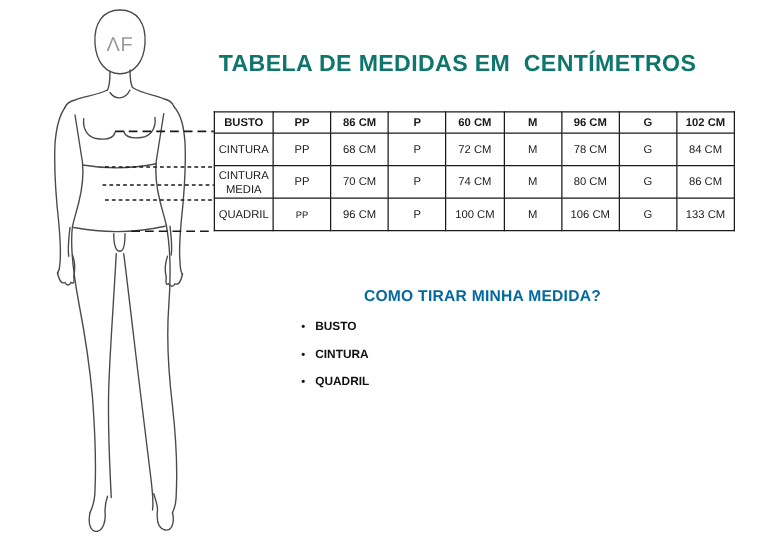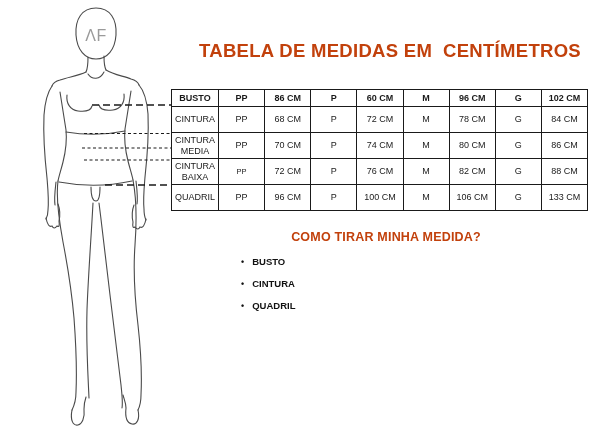--- a/index.html
+++ b/index.html
@@ -3,37 +3,37 @@
 <meta charset="utf-8">
 <style>
   html,body{margin:0;padding:0;}
   body{
     width:612px;height:439px;position:relative;background:#ffffff;
     font-family:"Liberation Sans","DejaVu Sans",sans-serif;color:#1a1a1a;
     overflow:hidden;
   }
   .figure-wrap{position:absolute;left:0;top:0;width:212px;height:318px;}
   .page-title{
-    position:absolute;left:175px;top:40px;width:430px;text-align:center;
-    font-size:18.5px;font-weight:bold;letter-spacing:.3px;white-space:pre;color:#c2410c;
+    position:absolute;left:175px;top:40px;width:430px;text-align:left;
+    font-size:18.5px;font-weight:bold;letter-spacing:.3px;white-space:pre;color:#0f766e;
   }
   #size-table{
     position:absolute;left:171px;top:89px;width:417px;
     border-collapse:collapse;table-layout:fixed;font-size:9px;color:#1a1a1a;
   }
   #size-table td{
     border:1.2px solid #1a1a1a;text-align:center;vertical-align:middle;
     padding:0 2px;height:25px;line-height:1.2;
   }
   #size-table tr.header-row td{height:16px;font-weight:bold;}
   #size-table tr:nth-child(4) td:nth-child(2){font-size:7.5px;}
   .instructions{position:absolute;left:208px;top:230px;width:356px;color:#111;}
   .instr-heading{
     text-align:center;font-weight:bold;font-size:12.5px;letter-spacing:.2px;
-    margin:0 0 12px 0;color:#c2410c;
+    margin:0 0 12px 0;color:#0369a1;
   }
   .instr-item{margin-bottom:11px;}
   .instr-term-row{display:flex;gap:8px;margin-left:33px;font-weight:bold;font-size:9.5px;margin-bottom:2px;align-items:baseline;}
   .bullet{font-size:9px;}
   .instr-text{margin-left:25px;font-weight:bold;font-size:9.3px;line-height:13px;width:320px;}
 </style>
 </head>
 <body>
 
 <div class="figure-wrap">
@@ -132,31 +132,20 @@
         <td>PP</td>
         <td>70 CM</td>
         <td>P</td>
         <td>74 CM</td>
         <td>M</td>
         <td>80 CM</td>
         <td>G</td>
         <td>86 CM</td>
       </tr>
       <tr>
-        <td>CINTURA BAIXA</td>
-        <td>PP</td>
-        <td>72 CM</td>
-        <td>P</td>
-        <td>76 CM</td>
-        <td>M</td>
-        <td>82 CM</td>
-        <td>G</td>
-        <td>88 CM</td>
-      </tr>
-      <tr>
         <td>QUADRIL</td>
         <td>PP</td>
         <td>96 CM</td>
         <td>P</td>
         <td>100 CM</td>
         <td>M</td>
         <td>106 CM</td>
         <td>G</td>
         <td>133 CM</td>
       </tr>

